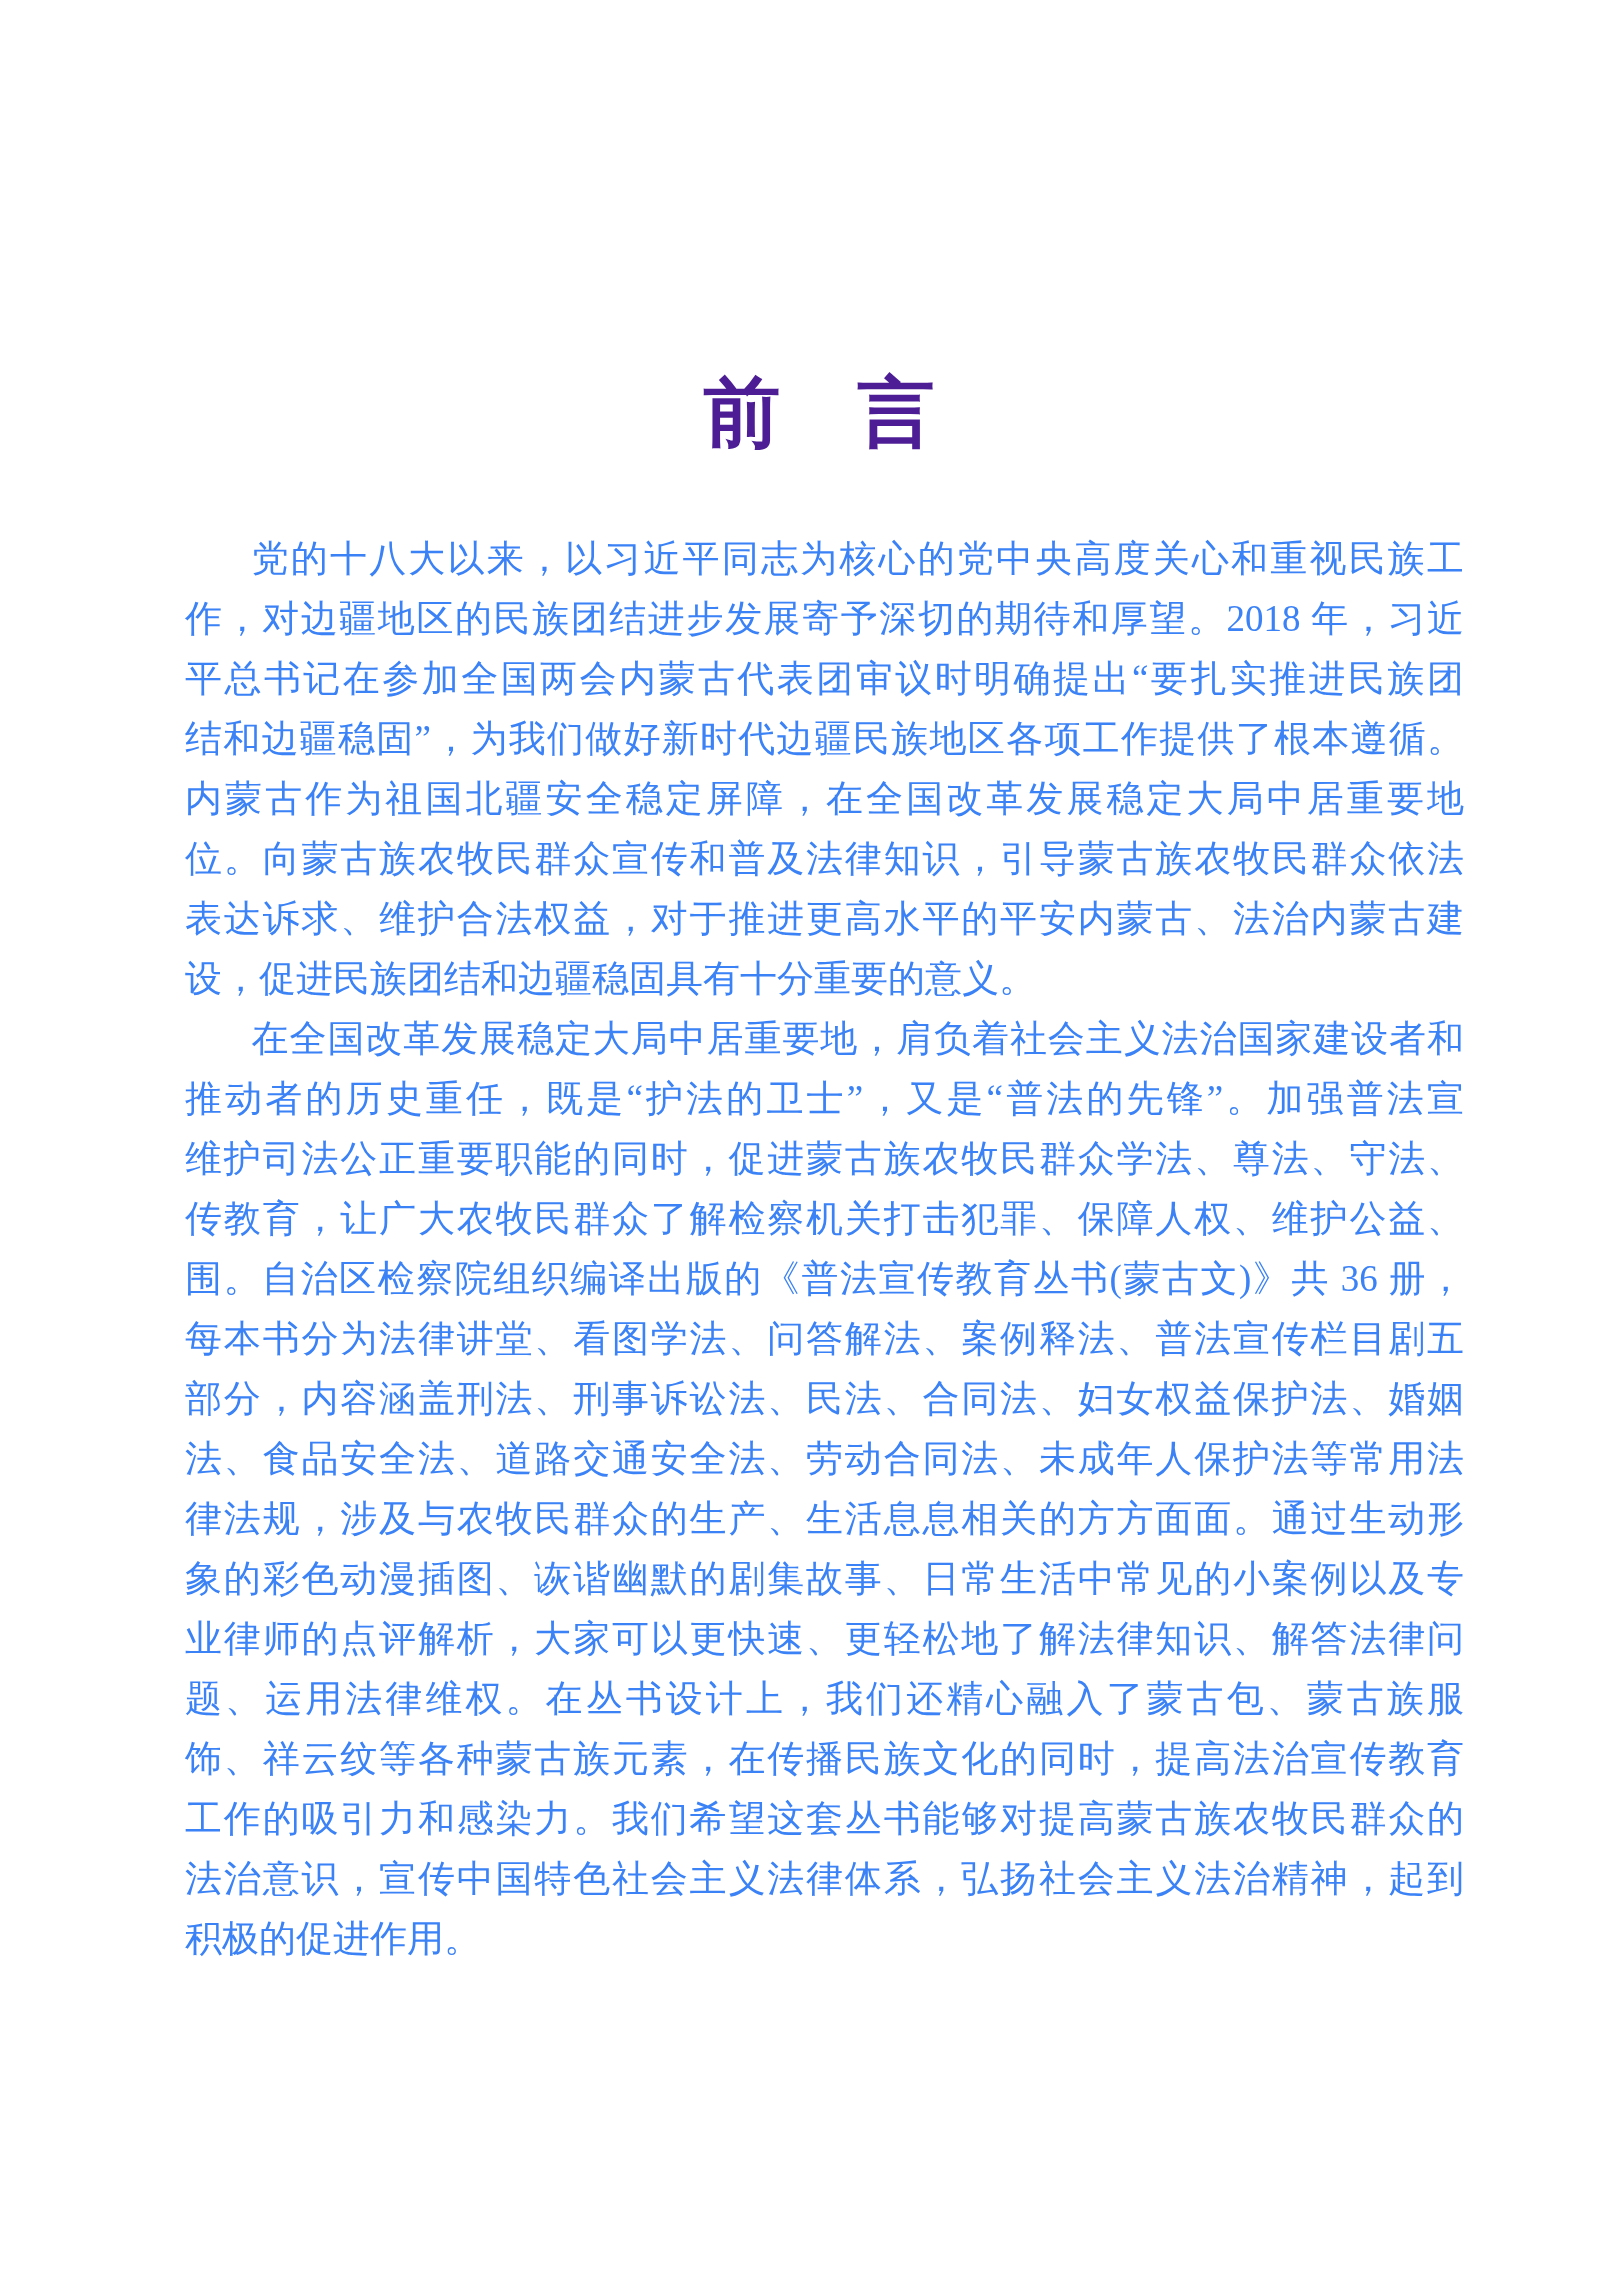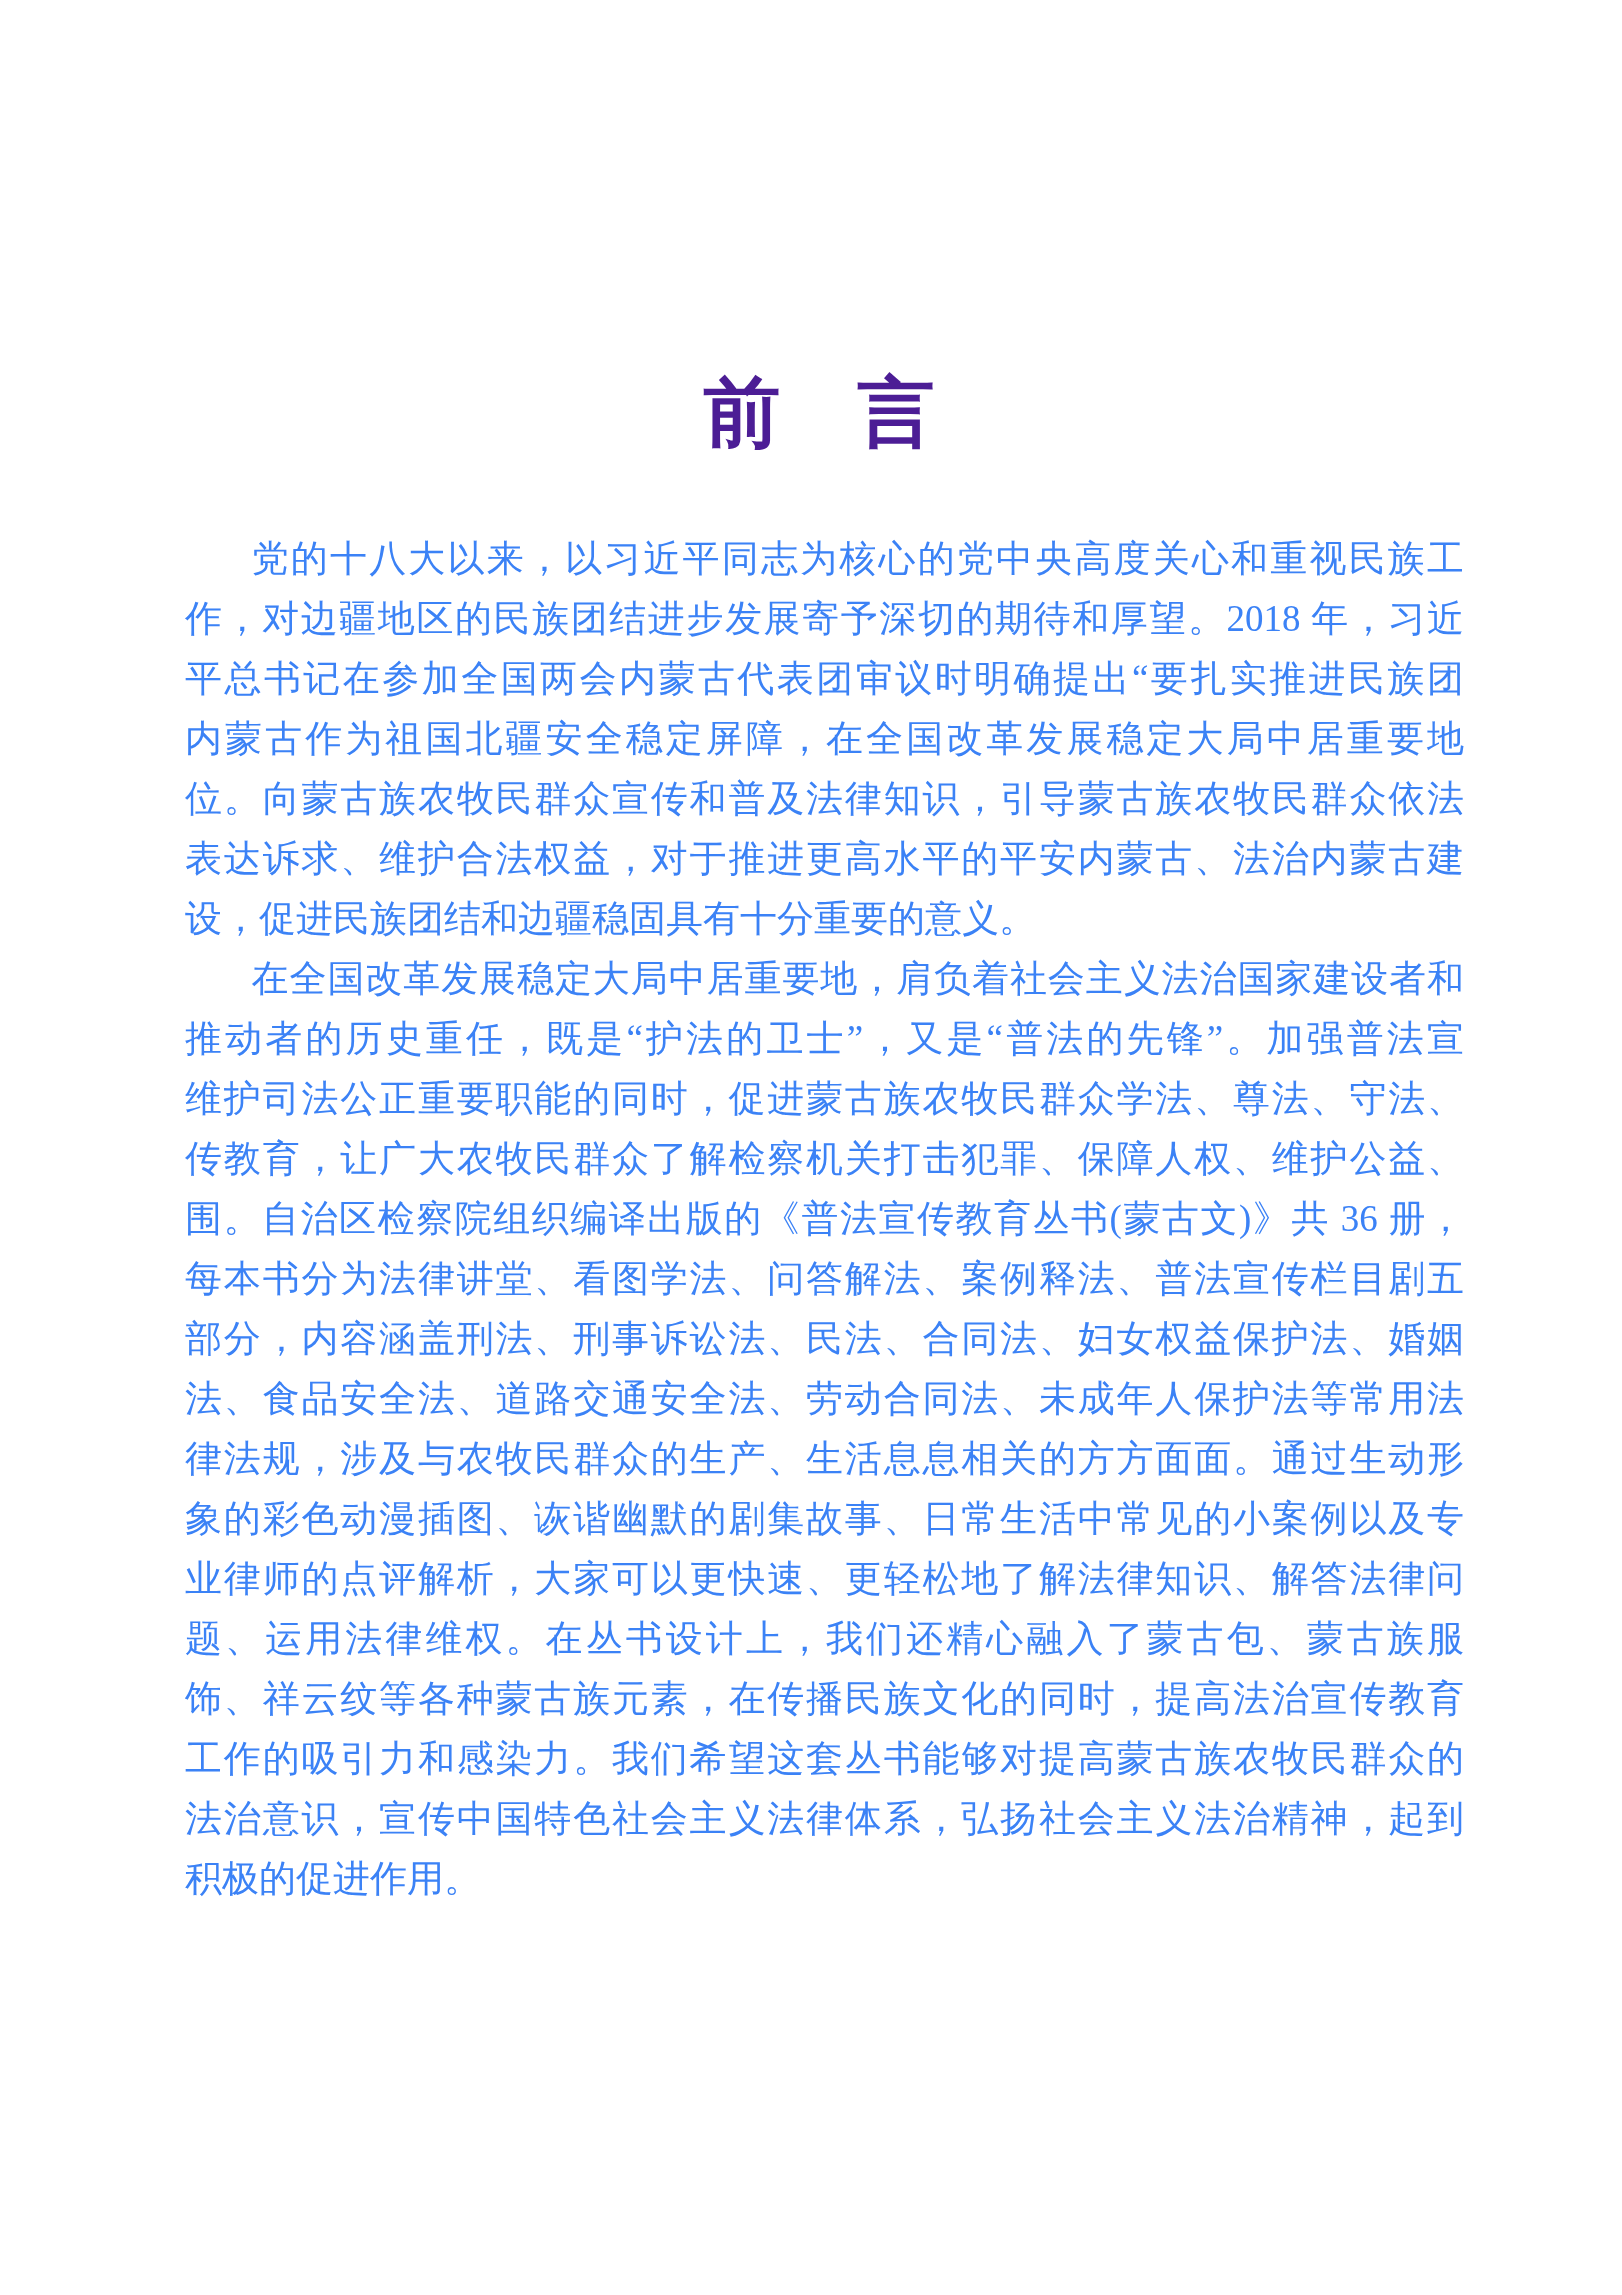--- a/index.html
+++ b/index.html
@@ -57,20 +57,21 @@
 
 <div class="page">
 
   <h1 class="page-title">前　言</h1>
 
   <div class="text-block">
 
     <div class="tline para-start">党的十八大以来，以习近平同志为核心的党中央高度关心和重视民族工</div>
     <div class="tline">作，对边疆地区的民族团结进步发展寄予深切的期待和厚望。2018 年，习近</div>
     <div class="tline">平总书记在参加全国两会内蒙古代表团审议时明确提出“要扎实推进民族团</div>
+    <div class="tline">结和边疆稳固”，为我们做好新时代边疆民族地区各项工作提供了根本遵循。</div>
     <div class="tline">内蒙古作为祖国北疆安全稳定屏障，在全国改革发展稳定大局中居重要地</div>
     <div class="tline">位。向蒙古族农牧民群众宣传和普及法律知识，引导蒙古族农牧民群众依法</div>
     <div class="tline">表达诉求、维护合法权益，对于推进更高水平的平安内蒙古、法治内蒙古建</div>
     <div class="tline para-end">设，促进民族团结和边疆稳固具有十分重要的意义。</div>
 
     <div class="tline para-start">在全国改革发展稳定大局中居重要地，肩负着社会主义法治国家建设者和</div>
     <div class="tline">推动者的历史重任，既是“护法的卫士”，又是“普法的先锋”。加强普法宣</div>
     <div class="tline">维护司法公正重要职能的同时，促进蒙古族农牧民群众学法、尊法、守法、</div>
     <div class="tline">传教育，让广大农牧民群众了解检察机关打击犯罪、保障人权、维护公益、</div>
     <div class="tline">围。自治区检察院组织编译出版的《普法宣传教育丛书(蒙古文)》共 36 册，</div>

